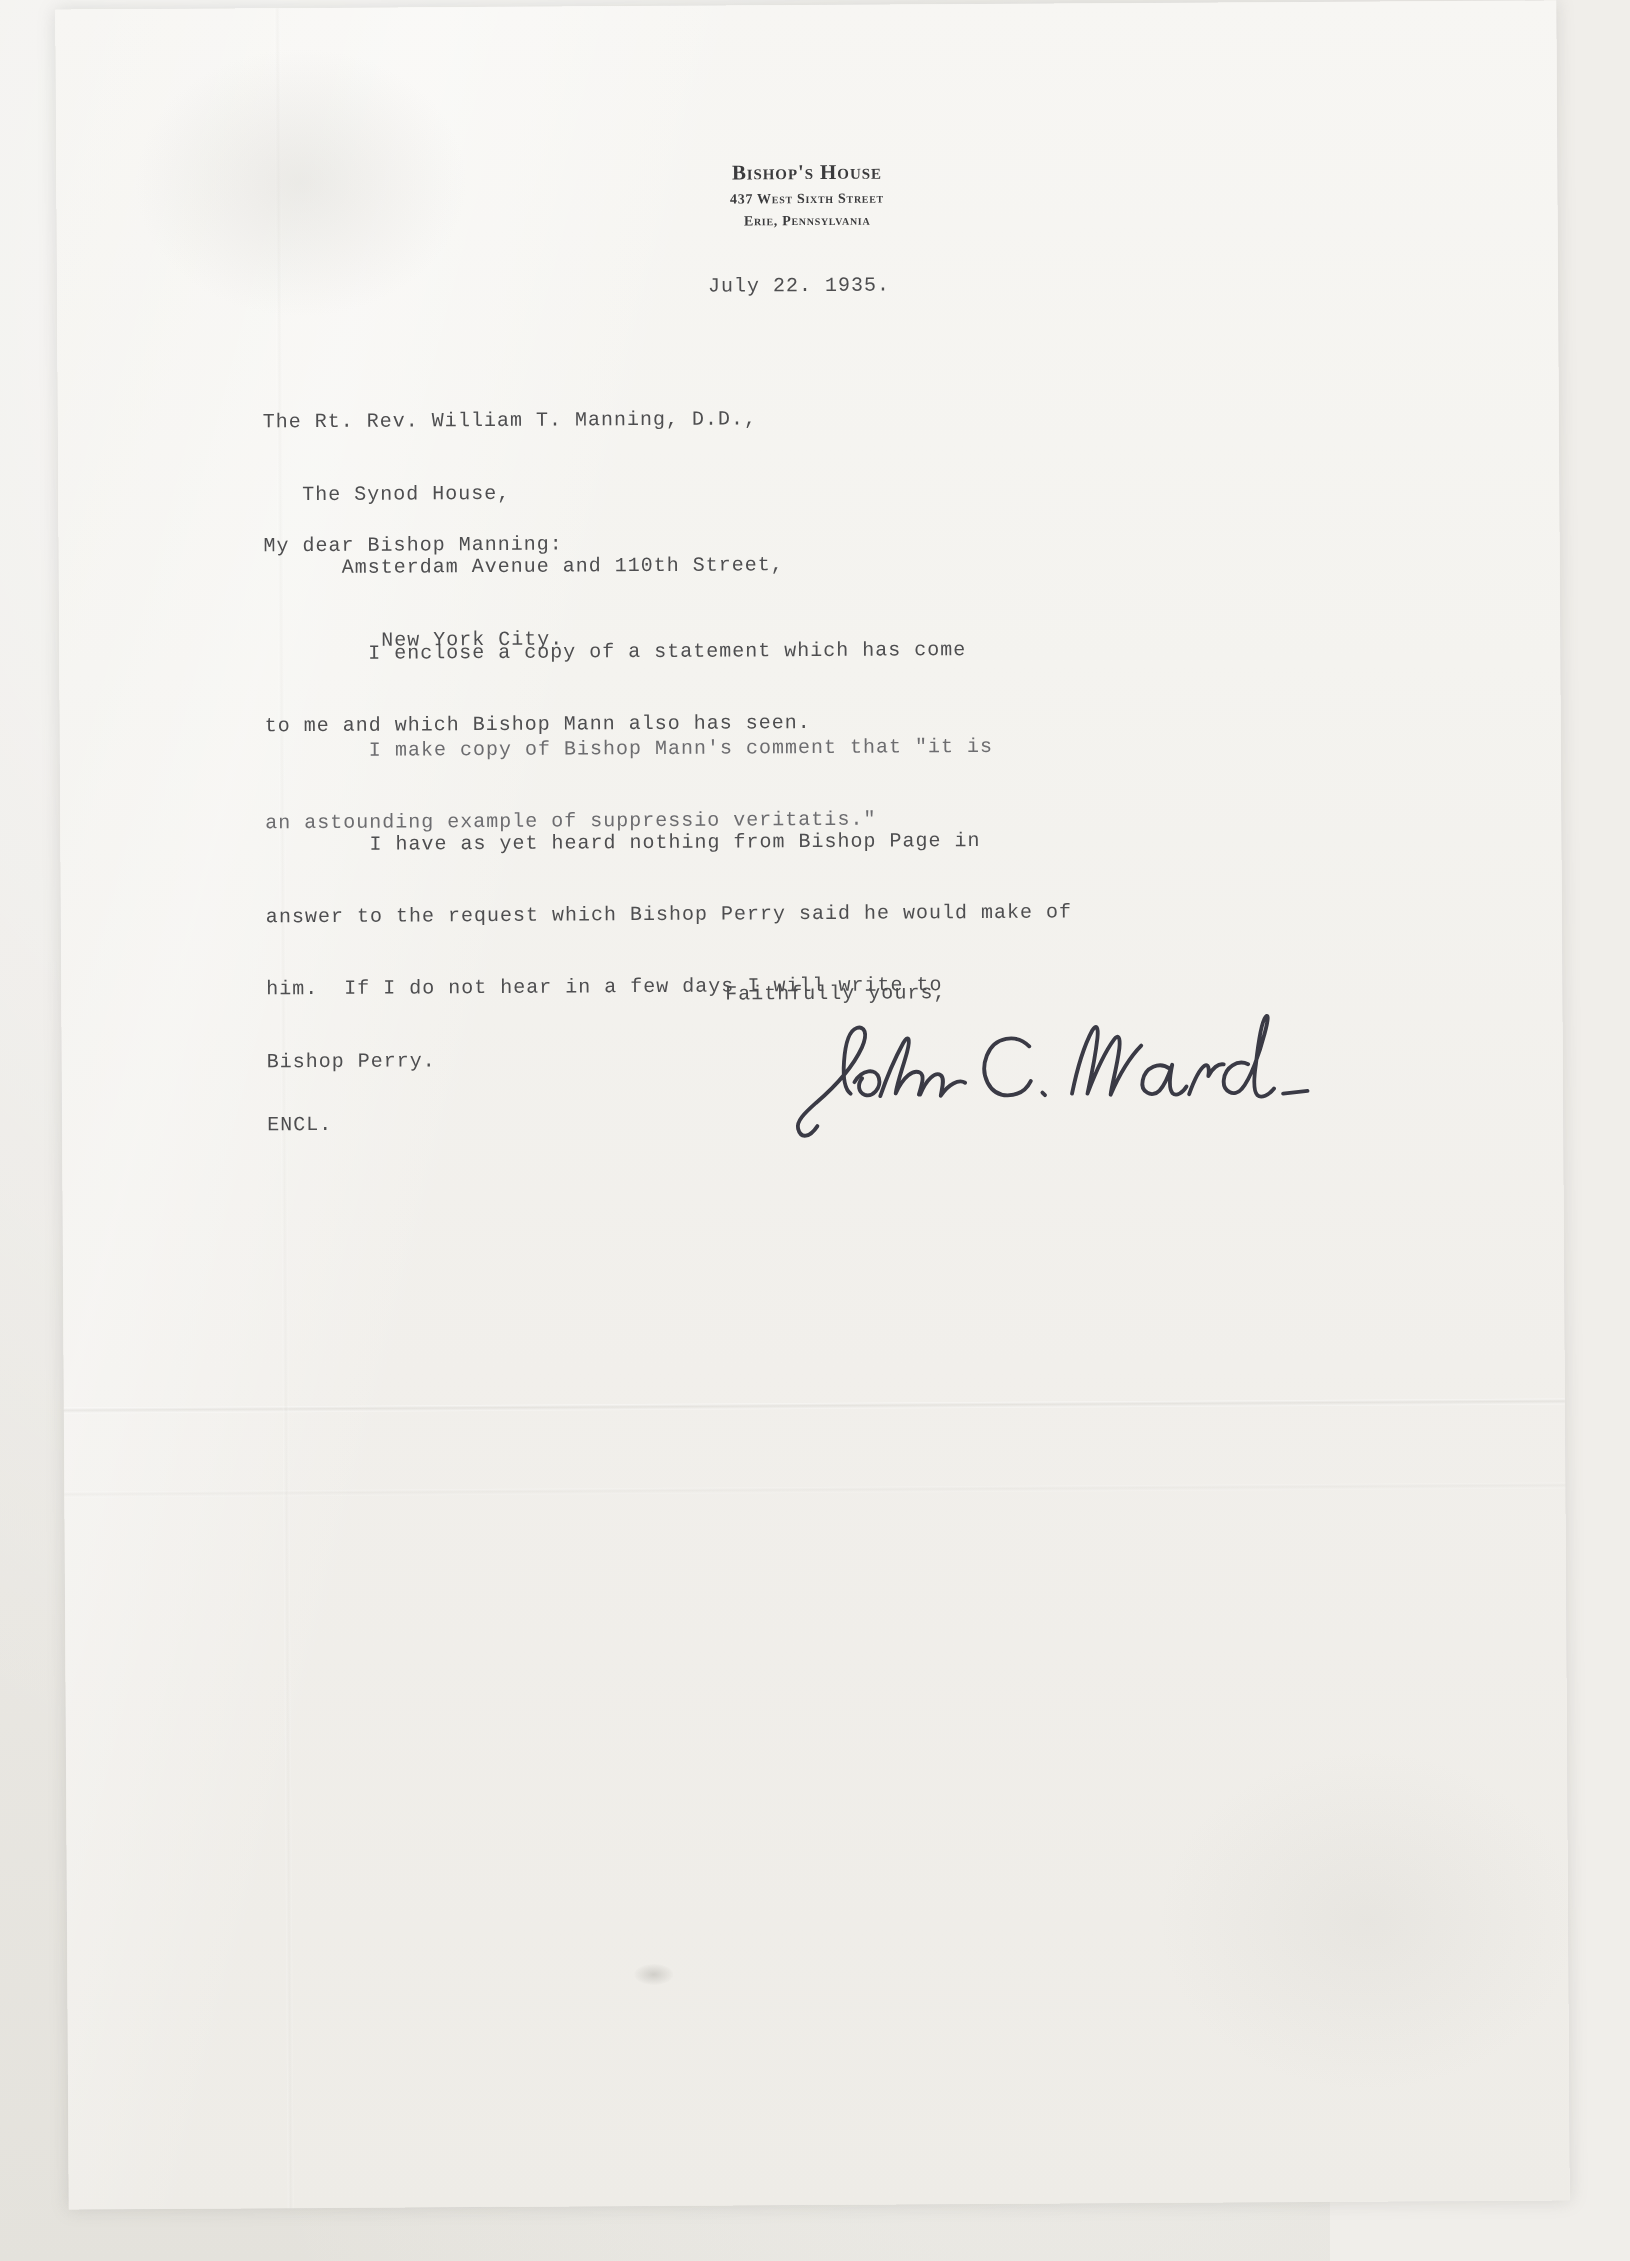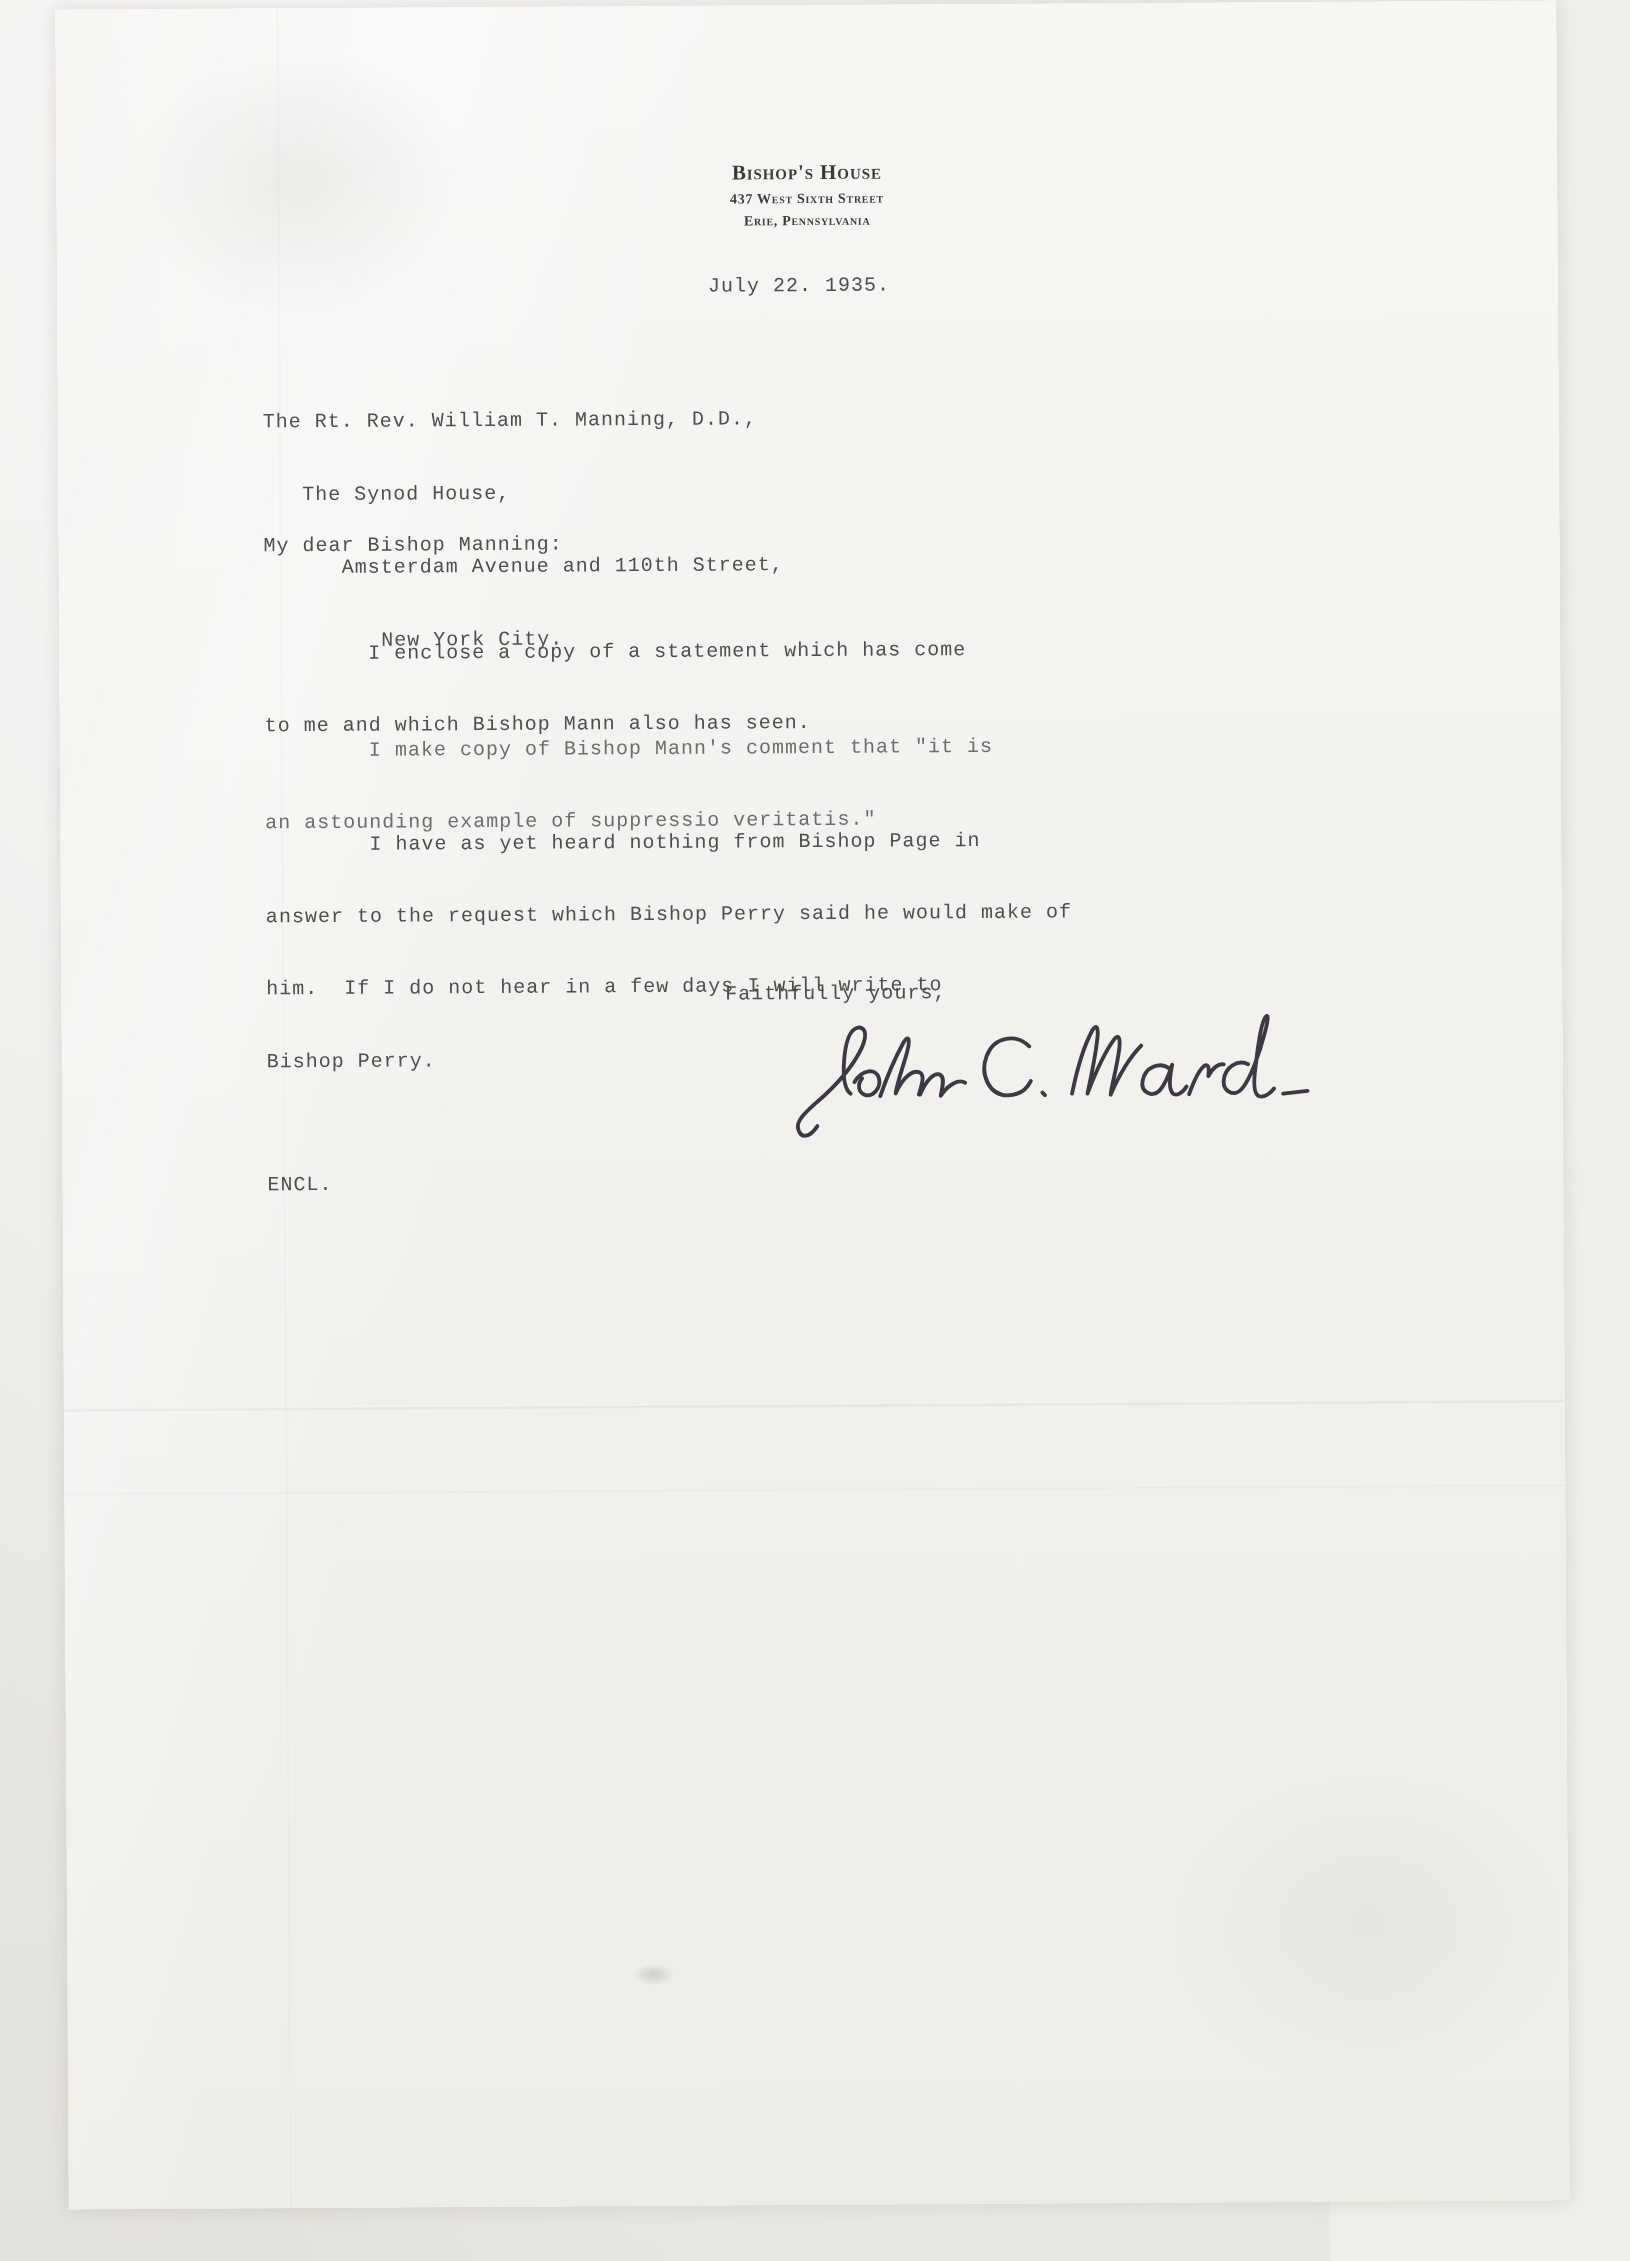--- a/index.html
+++ b/index.html
@@ -140,21 +140,21 @@
 
   .closing {
     position: absolute;
     left: 664px;
     top: 979px;
   }
 
   .encl {
     position: absolute;
     left: 205px;
-    top: 1167px;
+    top: 1107px;
   }
 
   .faded { color: #6d6d70; }
 
   
   .signature {
     position: absolute;
     left: 728px;
     top: 995px;
     width: 541px;

